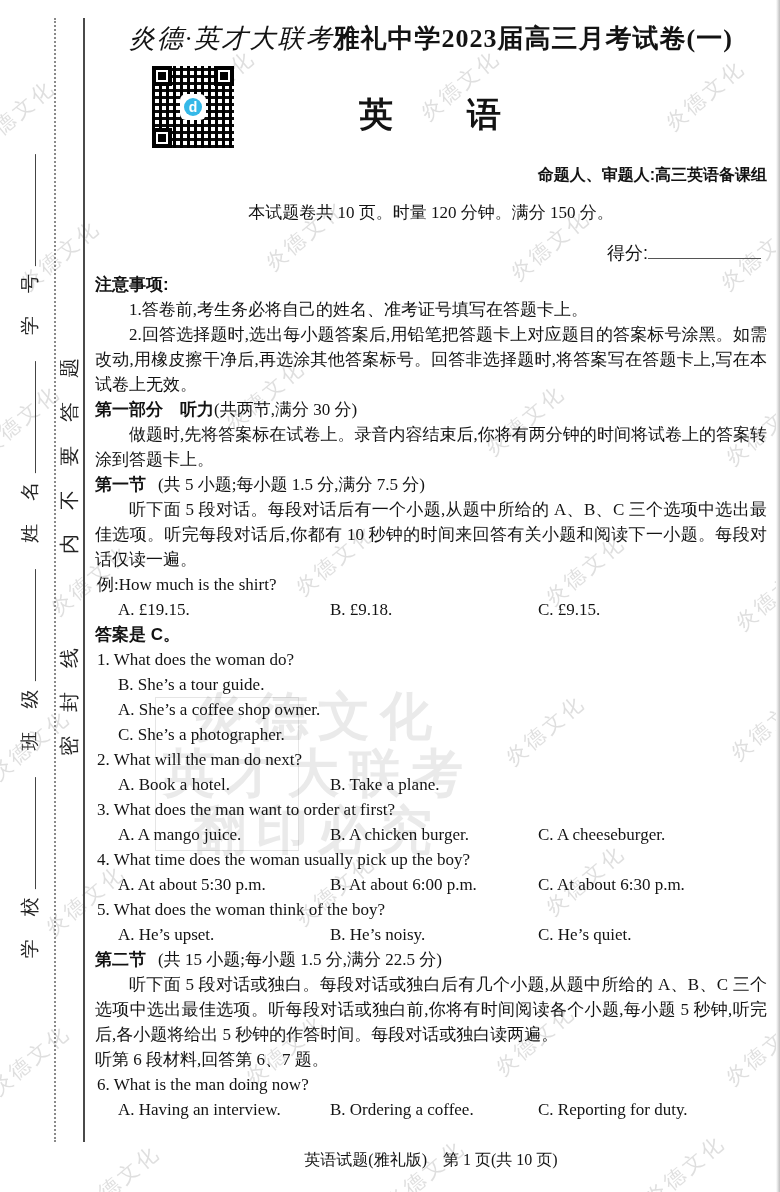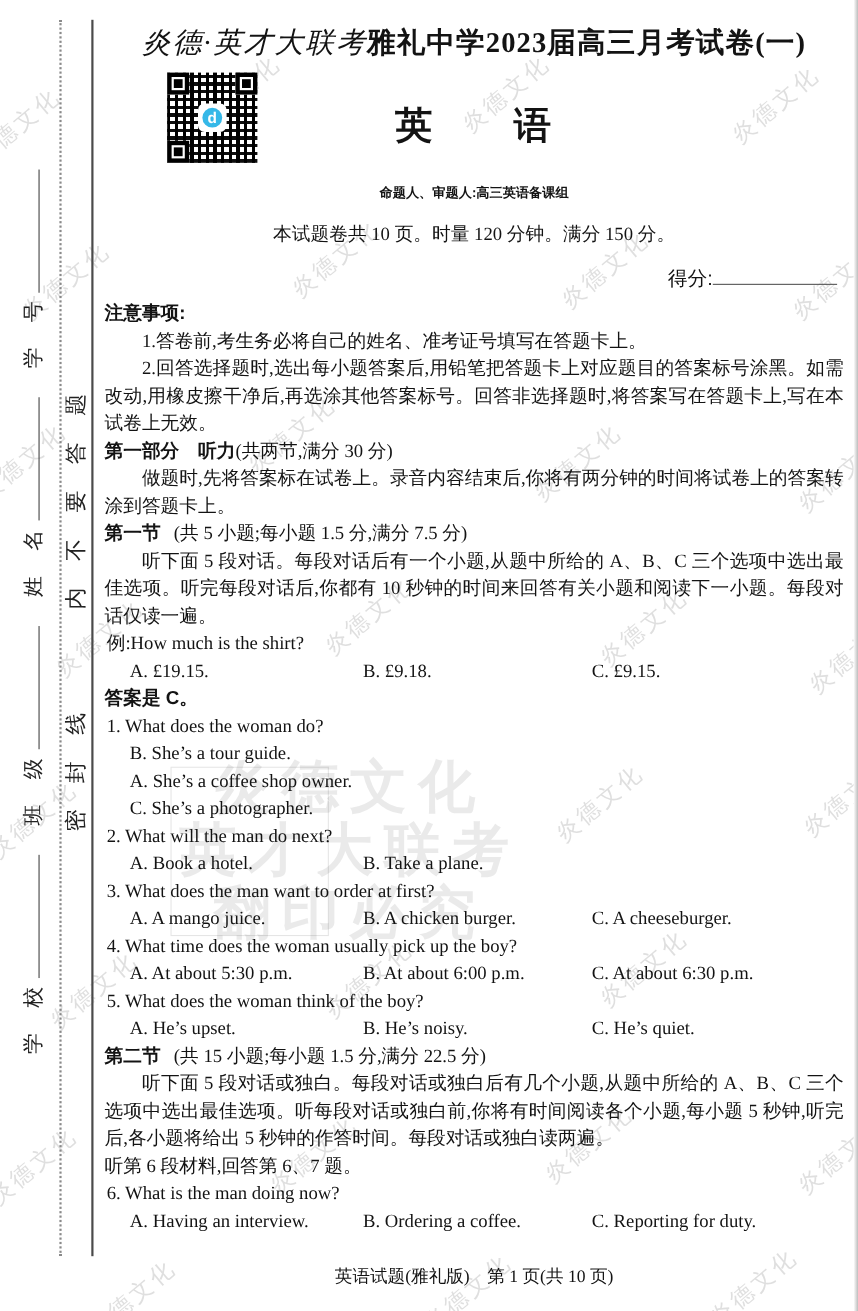--- a/index.html
+++ b/index.html
@@ -54,21 +54,21 @@
   .main-title{
     text-align:center;white-space:nowrap;font-size:26px;line-height:34px;
     font-weight:bold;
   }
   .title-script{font-weight:400;font-style:italic;letter-spacing:2px;}
   .title-rest{letter-spacing:1px;}
   .subject-title{
     margin-top:36px;text-align:center;font-size:34px;line-height:44px;
     font-weight:bold;letter-spacing:2px;
   }
-  .setters{margin-top:27px;text-align:center;font-size:12px;line-height:24px;font-weight:bold;}
+  .setters{margin-top:27px;text-align:right;font-size:16px;line-height:24px;font-weight:bold;}
   .paper-info{margin-top:14px;text-align:center;font-size:17px;line-height:24px;}
   .score-row{margin-top:16px;height:24px;text-align:right;padding-right:6px;font-size:18px;line-height:24px;}
   .score-label{font-weight:normal;}
   .score-blank{display:inline-block;width:113px;height:17px;border-bottom:1.5px solid #555;}
 
   
   .qr{
     position:absolute;left:152px;top:66px;width:82px;height:82px;z-index:1;
     background:
       repeating-linear-gradient(0deg,rgba(0,0,0,0.95) 0 3px,transparent 3px 7px),

